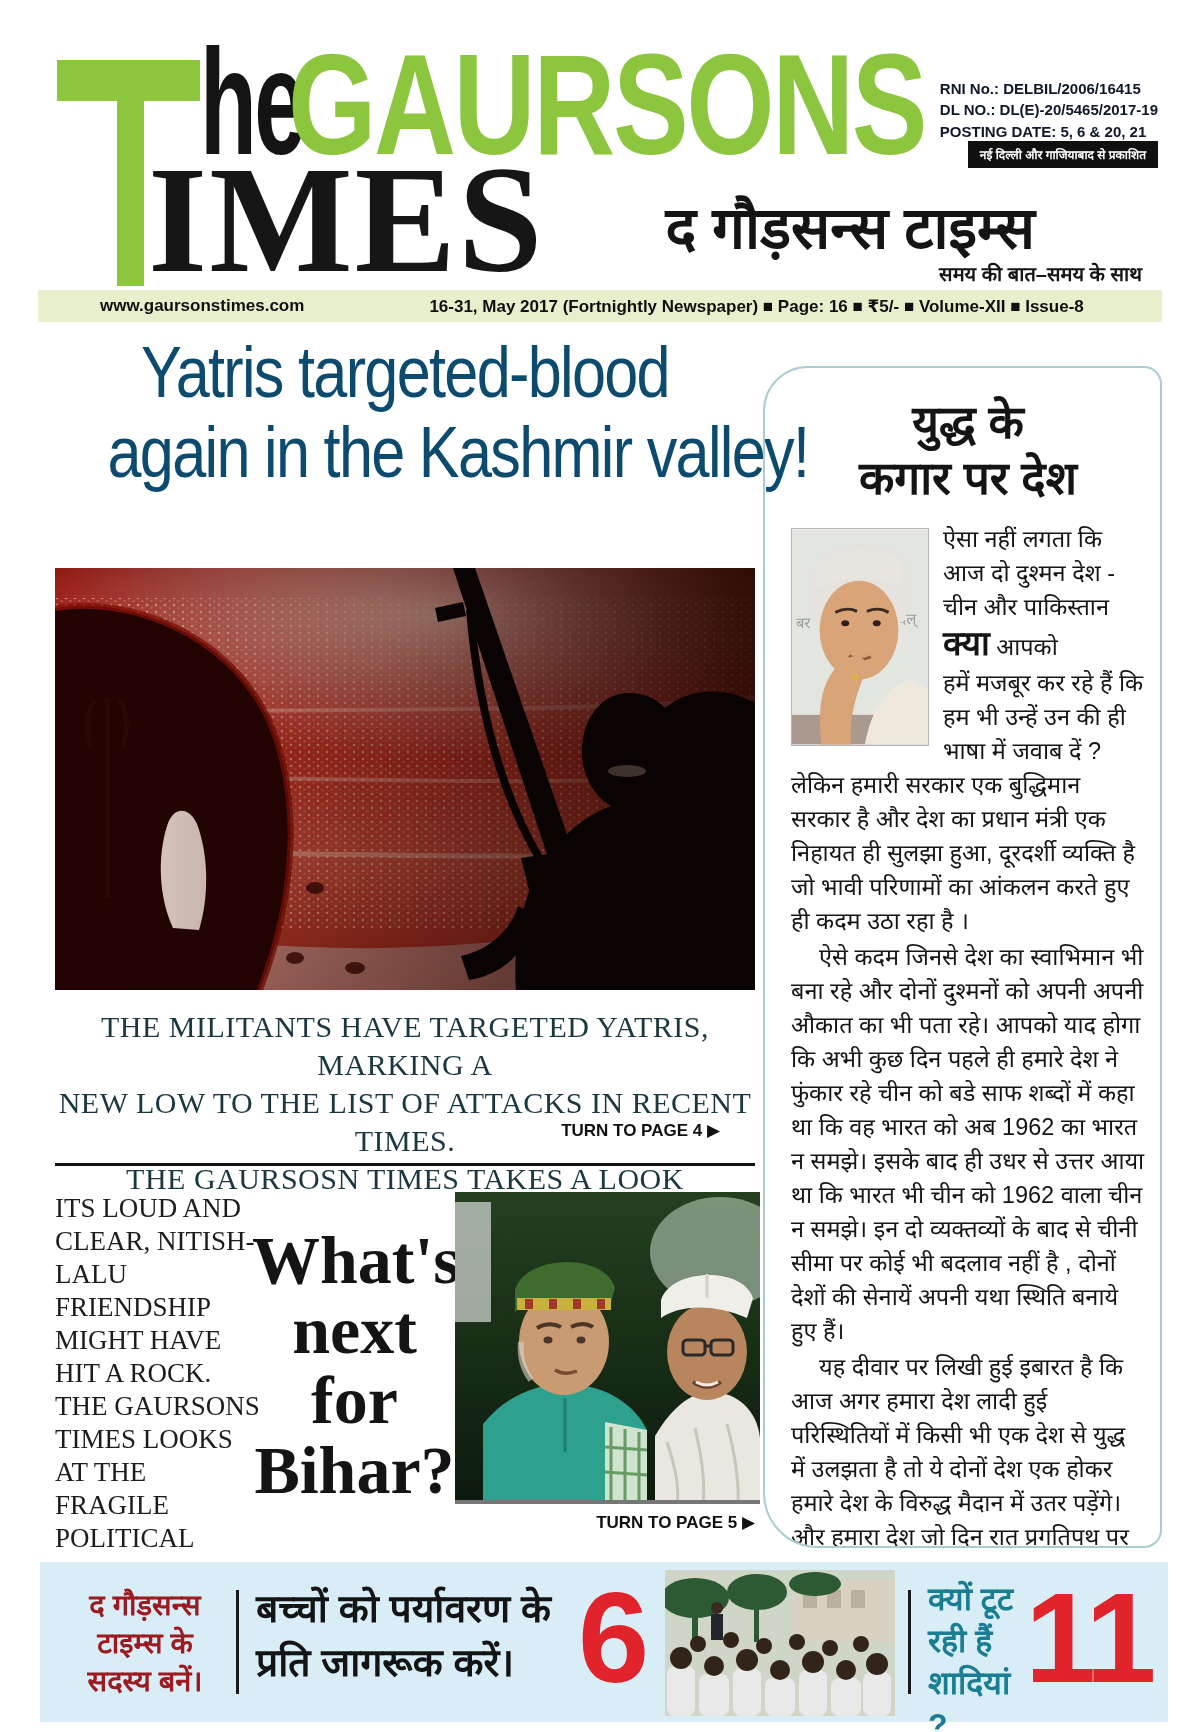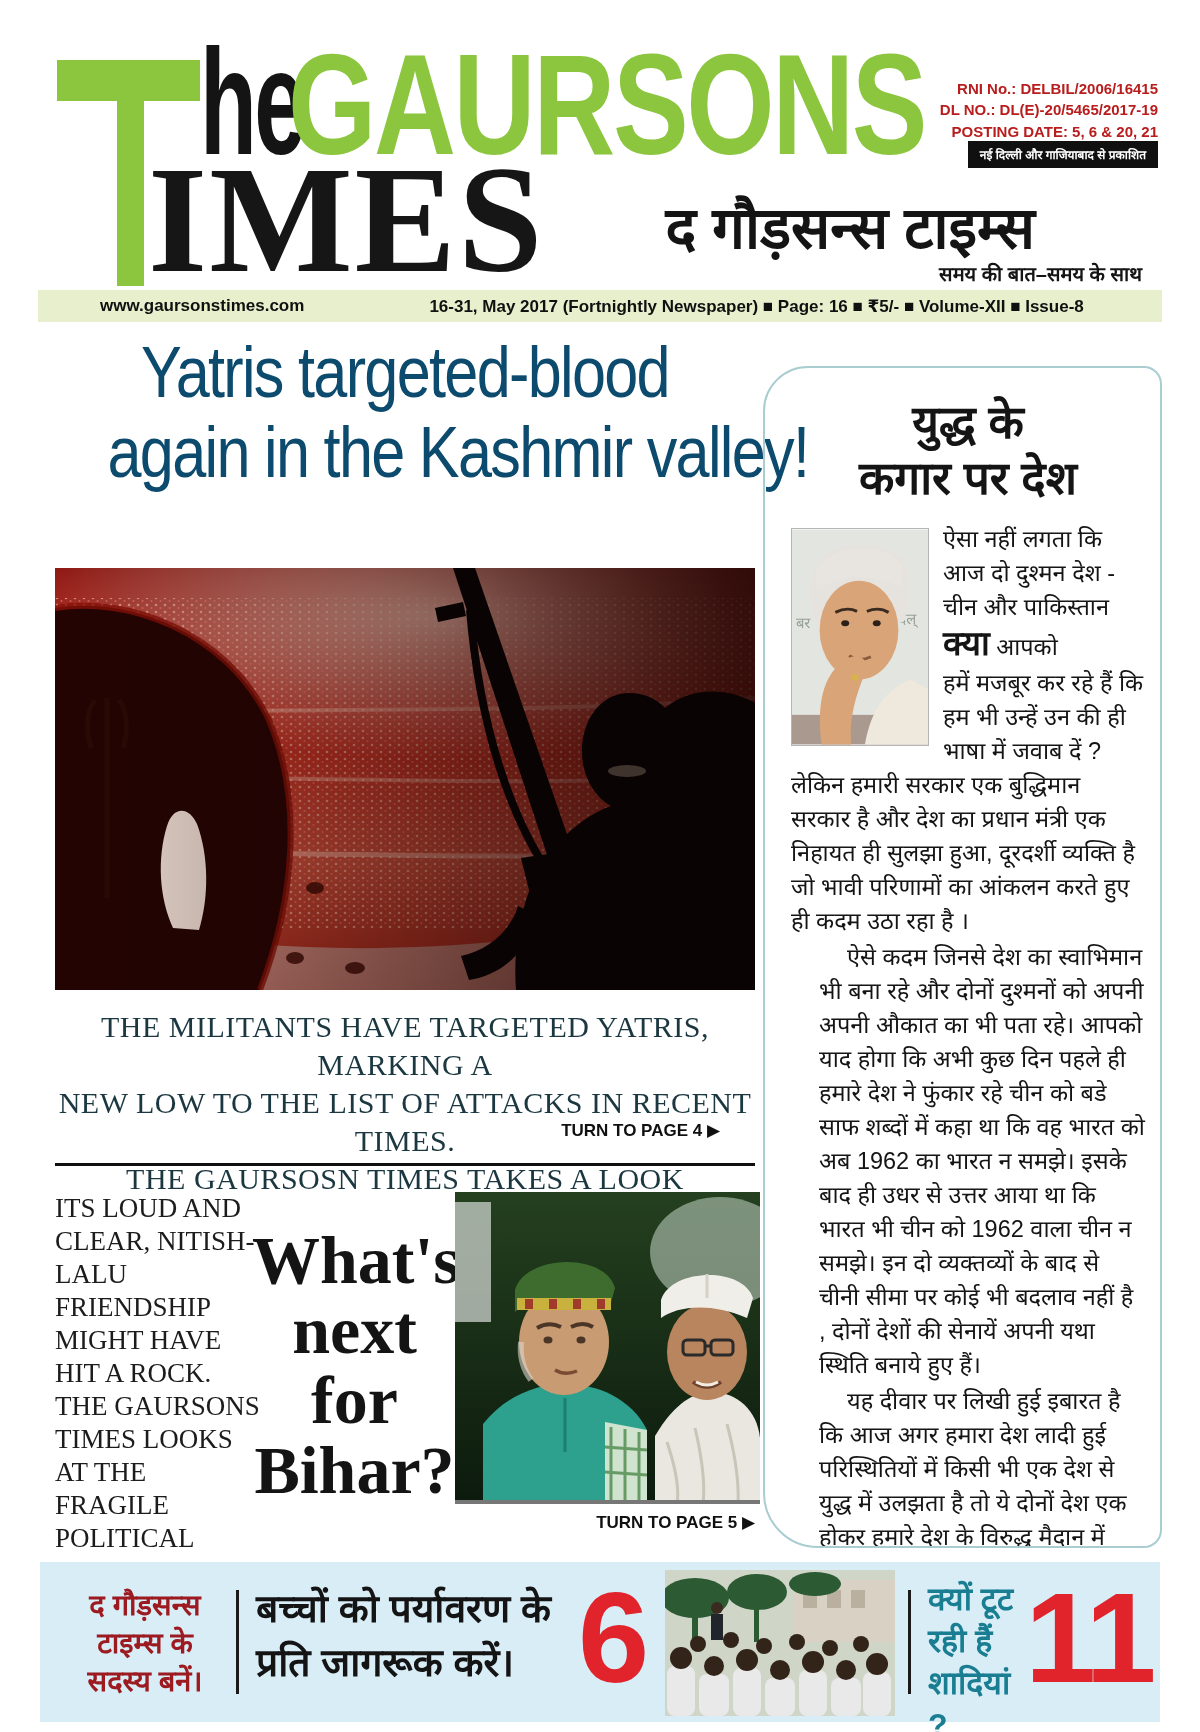--- a/index.html
+++ b/index.html
@@ -10,21 +10,21 @@
   
   .t-bar{left:57px;top:60px;width:143px;height:41px;background:#8cc63e;}
   .t-stem{left:117px;top:60px;width:27px;height:226px;background:#8cc63e;}
   .sr{position:absolute;width:1px;height:1px;overflow:hidden;clip:rect(0 0 0 0);white-space:nowrap;}
   .logo-he{left:200px;top:36px;font-size:150px;line-height:132px;font-weight:bold;color:#141414;
            transform:scaleX(.62);transform-origin:0 0;letter-spacing:-4px;white-space:nowrap;}
   .logo-gaursons{left:288px;top:42px;font-size:142px;line-height:126px;font-weight:bold;color:#8cc63e;
            transform:scaleX(.80);transform-origin:0 0;letter-spacing:-3px;white-space:nowrap;}
   .logo-imes{left:148px;top:152px;font-family:"Liberation Serif","DejaVu Serif",serif;font-weight:bold;
            font-size:152px;line-height:136px;color:#161616;letter-spacing:2px;white-space:nowrap;}
-  .meta-block{right:42px;top:78px;text-align:right;font-size:15px;font-weight:bold;line-height:1.42;color:#b91c1c;}
+  .meta-block{right:42px;top:78px;text-align:left;font-size:15px;font-weight:bold;line-height:1.42;color:#0f172a;}
   .pub-bar{right:42px;top:141px;background:#101010;color:#fff;font-size:12px;font-weight:bold;
            padding:5px 12px;white-space:nowrap;text-align:right;}
   .hindi-masthead{right:165px;top:186px;font-size:58px;font-weight:bold;color:#141414;white-space:nowrap;}
   .hindi-tagline{right:58px;top:260px;font-size:20px;font-weight:bold;color:#141414;white-space:nowrap;}
   .info-bar{left:38px;top:290px;width:1124px;height:32px;background:#e7efcd;
             display:flex;align-items:center;font-weight:bold;font-size:17px;color:#101010;}
   .info-bar .site{margin-left:62px;}
   .info-bar .issue{margin-left:125px;}
 
   
@@ -49,24 +49,24 @@
   .turnto-bihar{left:455px;top:1512px;width:300px;text-align:right;}
 
   
   .edit-box{left:763px;top:366px;width:399px;height:1182px;border:2px solid #a9cdd1;
             border-radius:45px 18px 18px 55px;box-sizing:border-box;padding:26px 15px 20px 26px;overflow:hidden;}
   .edit-title{text-align:center;font-weight:bold;font-size:46px;line-height:56px;color:#141414;margin-bottom:16px;}
   .author-photo{float:left;width:138px;height:218px;margin:6px 14px 4px 0;border:1px solid #b5b5b5;box-sizing:border-box;}
   .edit-body{font-size:23.5px;line-height:34px;color:#141414;}
   .edit-body .leadword{font-size:34px;font-weight:bold;}
   .edit-body p{margin:0 0 2px 0;}
-  .edit-body p.ind{text-indent:28px;margin-left:28px;}
-
-  
-  .bottom-bar{left:40px;top:1562px;width:1120px;height:160px;background:#d9edf6;}
+  .edit-body p.ind{text-indent:28px;}
+
+  
+  .bottom-bar{left:40px;top:1562px;width:1120px;height:160px;background:#d9edf6;padding-left:8px;}
   .bb-member{left:26px;top:24px;width:158px;text-align:center;color:#9c1b20;
              font-weight:bold;font-size:29px;line-height:38px;}
   .bb-div{width:3px;background:#1a1a1a;}
   .bb-div1{left:196px;top:28px;height:104px;}
   .bb-div2{left:868px;top:28px;height:104px;}
   .bb-env{left:216px;top:20px;width:330px;color:#141414;font-weight:bold;font-size:39px;line-height:54px;}
   .bb-num{color:#e1242b;font-weight:bold;font-size:128px;line-height:128px;letter-spacing:-4px;}
   .bb-num6{left:538px;top:12px;}
   .bb-num11{left:985px;top:12px;}
   .bb-kids{left:625px;top:8px;width:230px;height:146px;}

